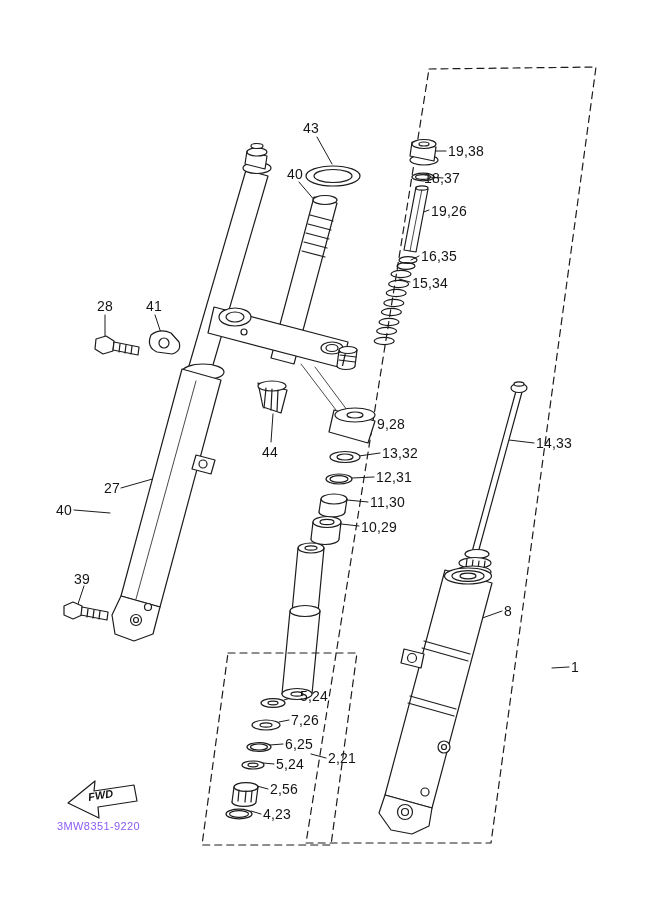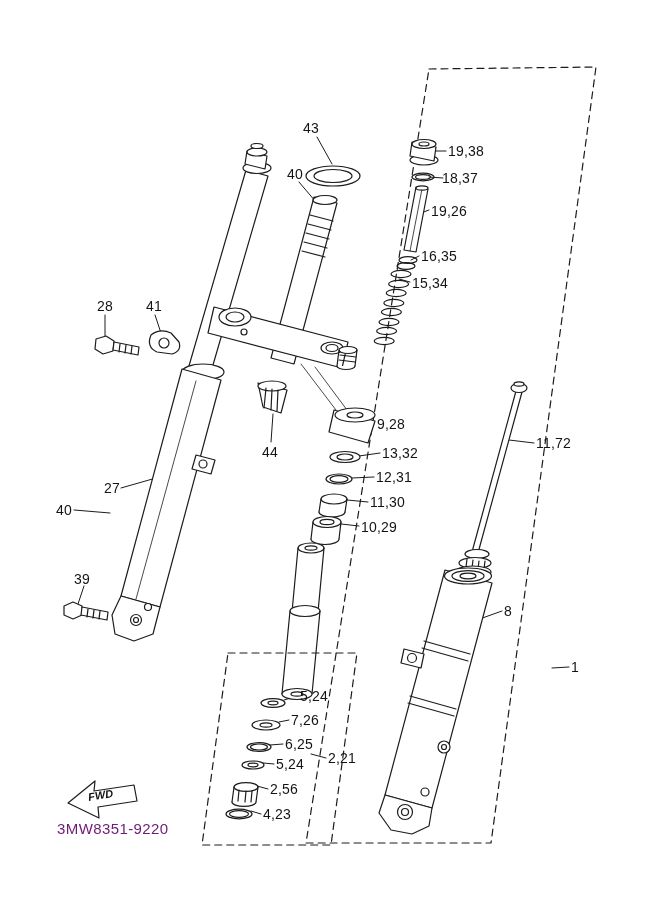--- a/index.html
+++ b/index.html
@@ -6,21 +6,21 @@
   .stage{
     position:relative;width:605px;height:913px;background:#ffffff;
     font-family:"Liberation Sans",sans-serif;overflow:hidden;
   }
   .stage svg{position:absolute;left:0;top:0;}
   .callout{
     position:absolute;font-size:14px;line-height:16px;color:#141414;
     white-space:nowrap;letter-spacing:.2px;
   }
   .part-code{
-    position:absolute;left:57px;top:820px;font-size:15px;color:#701a75;
+    position:absolute;left:57px;top:820px;font-size:11px;color:#8b5cf6;
     letter-spacing:.4px;
   }
   .fwd-label{
     position:absolute;left:88px;top:789px;font-size:11px;font-weight:bold;
     font-style:italic;color:#111;transform:rotate(-9deg);
   }
 </style>
 </head>
 <body>
 
@@ -237,33 +237,33 @@
 
       <g fill="#ffffff">
         <polygon points="68,803 95,781 94,791 134,785 137,801 98,807 99,818"></polygon>
       </g>
     </g>
   </svg>
 
   <div class="callout" style="left:303px;top:120px">43</div>
   <div class="callout" style="left:287px;top:166px">40</div>
   <div class="callout" style="left:448px;top:143px">19,38</div>
-  <div class="callout" style="left:442px;top:170px">18,37</div>
+  <div class="callout" style="left:424px;top:170px">18,37</div>
   <div class="callout" style="left:431px;top:203px">19,26</div>
   <div class="callout" style="left:421px;top:248px">16,35</div>
   <div class="callout" style="left:412px;top:275px">15,34</div>
   <div class="callout" style="left:97px;top:298px">28</div>
   <div class="callout" style="left:146px;top:298px">41</div>
   <div class="callout" style="left:262px;top:444px">44</div>
   <div class="callout" style="left:377px;top:416px">9,28</div>
   <div class="callout" style="left:382px;top:445px">13,32</div>
   <div class="callout" style="left:376px;top:469px">12,31</div>
   <div class="callout" style="left:370px;top:494px">11,30</div>
   <div class="callout" style="left:361px;top:519px">10,29</div>
-  <div class="callout" style="left:536px;top:435px">11,72</div>
+  <div class="callout" style="left:536px;top:435px">14,33</div>
   <div class="callout" style="left:104px;top:480px">27</div>
   <div class="callout" style="left:56px;top:502px">40</div>
   <div class="callout" style="left:74px;top:571px">39</div>
   <div class="callout" style="left:504px;top:603px">8</div>
   <div class="callout" style="left:571px;top:659px">1</div>
   <div class="callout" style="left:300px;top:688px">5,24</div>
   <div class="callout" style="left:291px;top:712px">7,26</div>
   <div class="callout" style="left:285px;top:736px">6,25</div>
   <div class="callout" style="left:276px;top:756px">5,24</div>
   <div class="callout" style="left:328px;top:750px">2,21</div>

